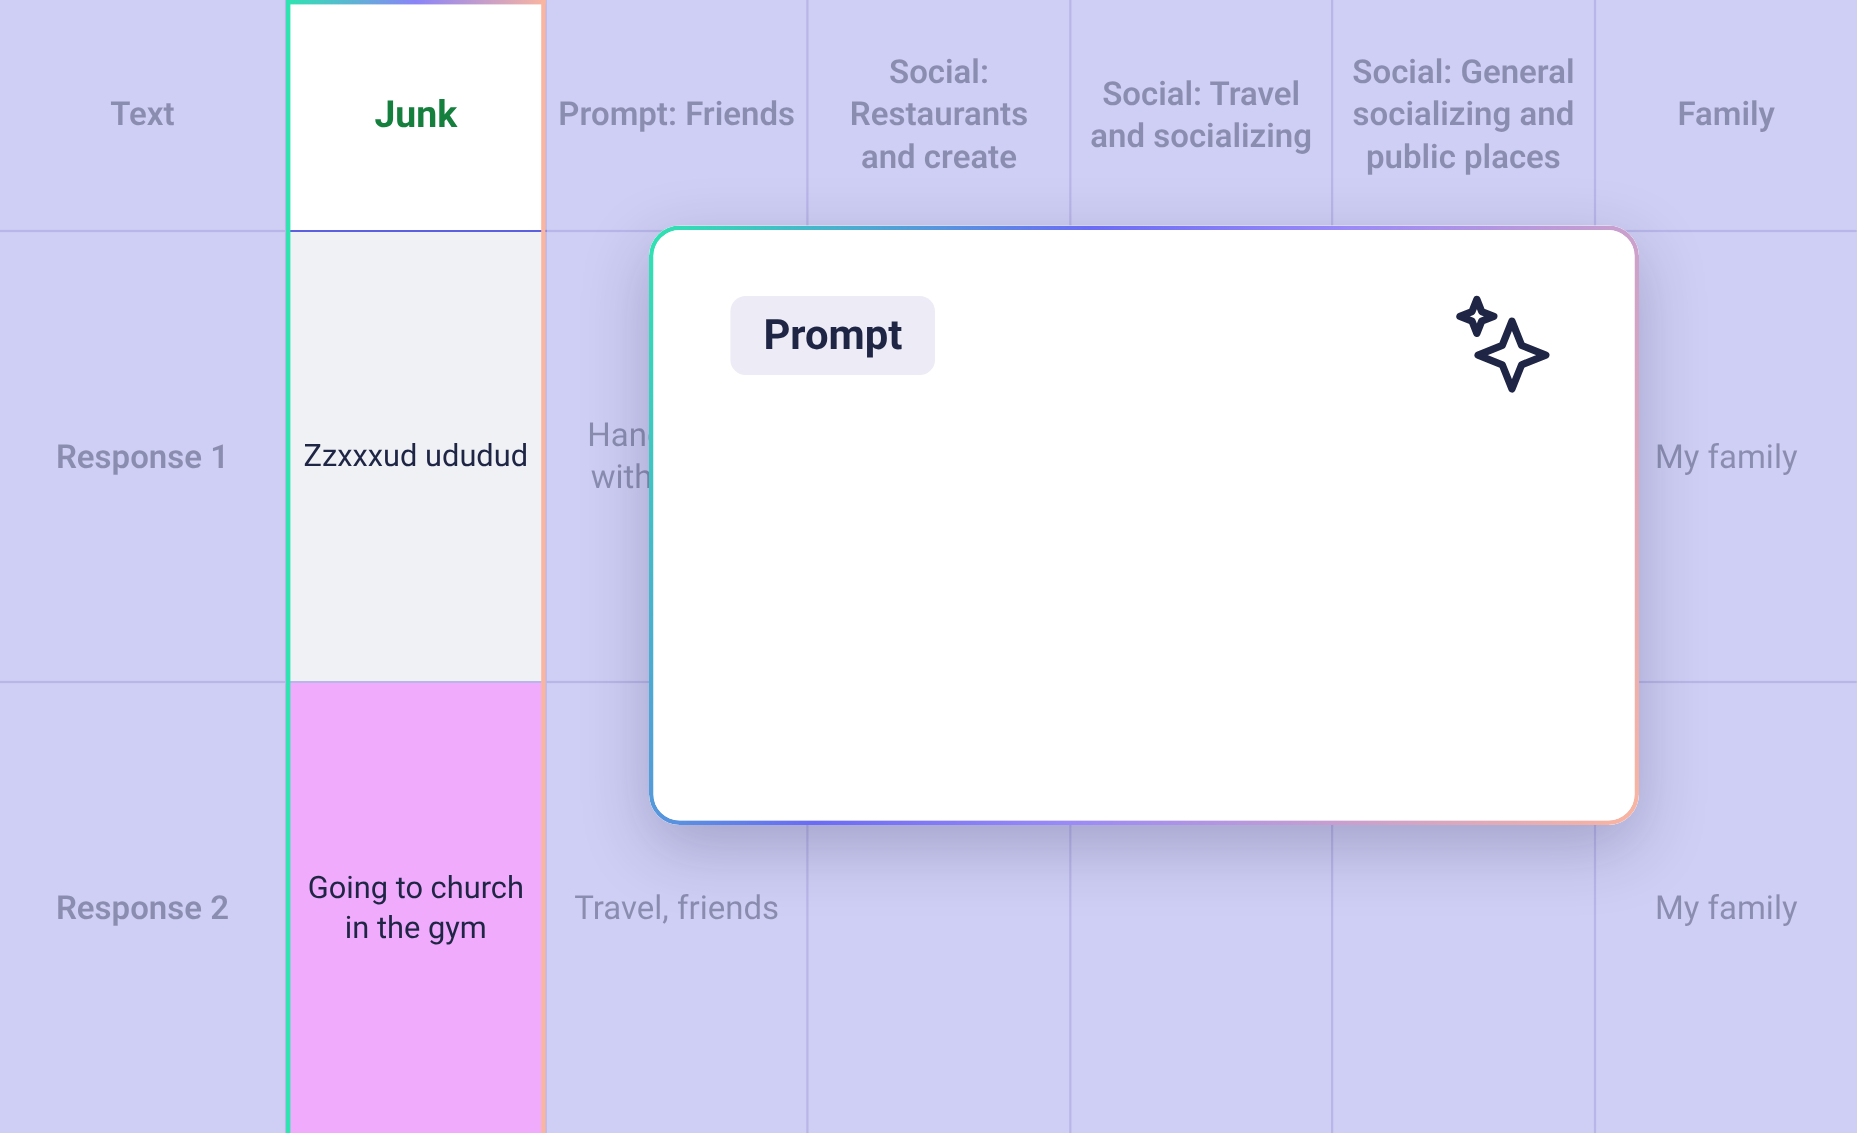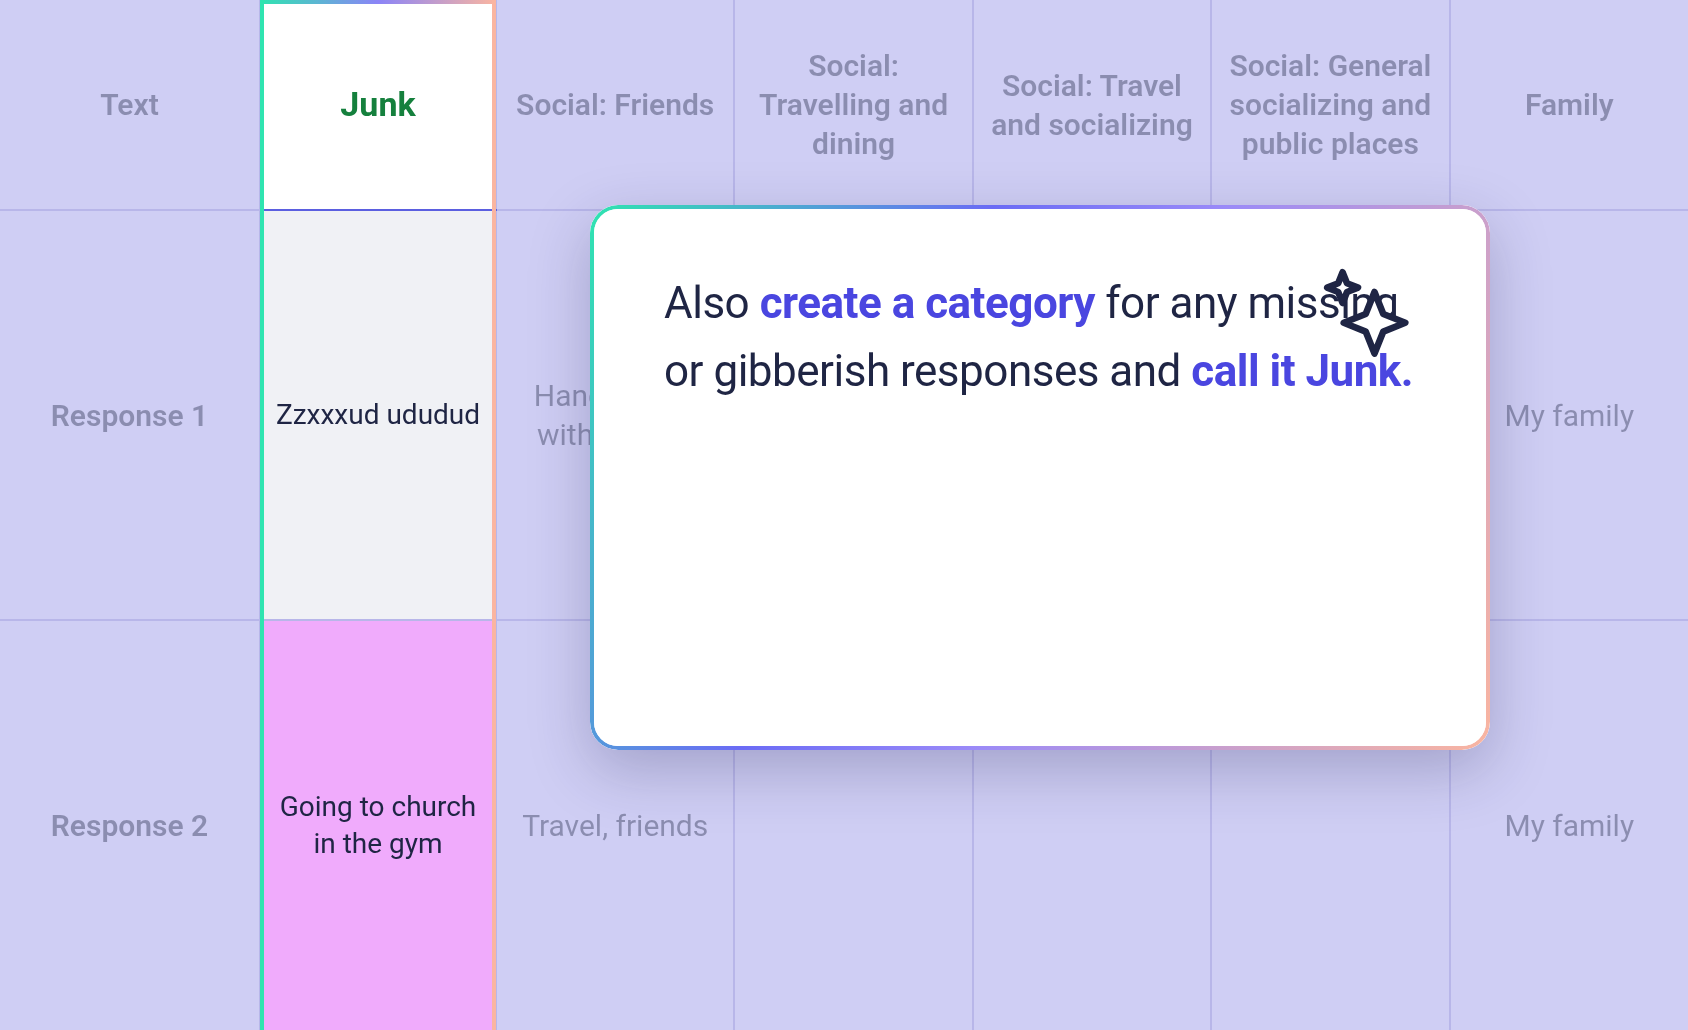--- a/index.html
+++ b/index.html
@@ -168,22 +168,22 @@
         <col>
         <col>
         <col>
         <col>
         <col>
     </colgroup>
     <thead>
       <tr>
         <th class="rowhead dim">Text</th>
         <th class="junk-head">Junk</th>
-        <th class="dim">Social: Friends</th>
-        <th class="dim">Social: Travelling and dining</th>
+        <th class="dim">Prompt: Friends</th>
+        <th class="dim">Social: Restaurants and create</th>
         <th class="dim">Social: Travel and socializing</th>
         <th class="dim">Social: General socializing and public places</th>
         <th class="dim">Family</th>
       </tr>
     </thead>
     <tbody>
       <tr>
         <th class="rowhead dim">Response 1</th>
         <td class="junk-cell">Zzxxxud ududud</td>
         <td class="dim">Hanging out with friends</td>
@@ -201,21 +201,19 @@
         <td class="dim"></td>
         <td class="dim">My family</td>
       </tr>
     </tbody>
   </table>
 </div>
 
 <div class="card">
   <div class="card-border"></div>
   <div class="card-inner">
+    <span class="badge">Prompt</span>
     <svg class="sparkle" viewBox="0 0 100 100" fill="none" stroke="#1F2544" stroke-width="6" stroke-linejoin="round">
       <path d="M55 30 L63 50 L83 58 L63 66 L55 86 L47 66 L27 58 L47 50 Z" fill="#fff"></path>
       <path d="M26 12 L30 22 L40 26 L30 30 L26 40 L22 30 L12 26 L22 22 Z" fill="#fff"></path>
     </svg>
-    <p class="card-text">
-      <span>Also </span><span class="hl">create a category</span><span> for any missing or gibberish responses and </span><span class="hl">call it Junk.</span>
-    </p>
   </div>
 </div>
 
 </body></html>

